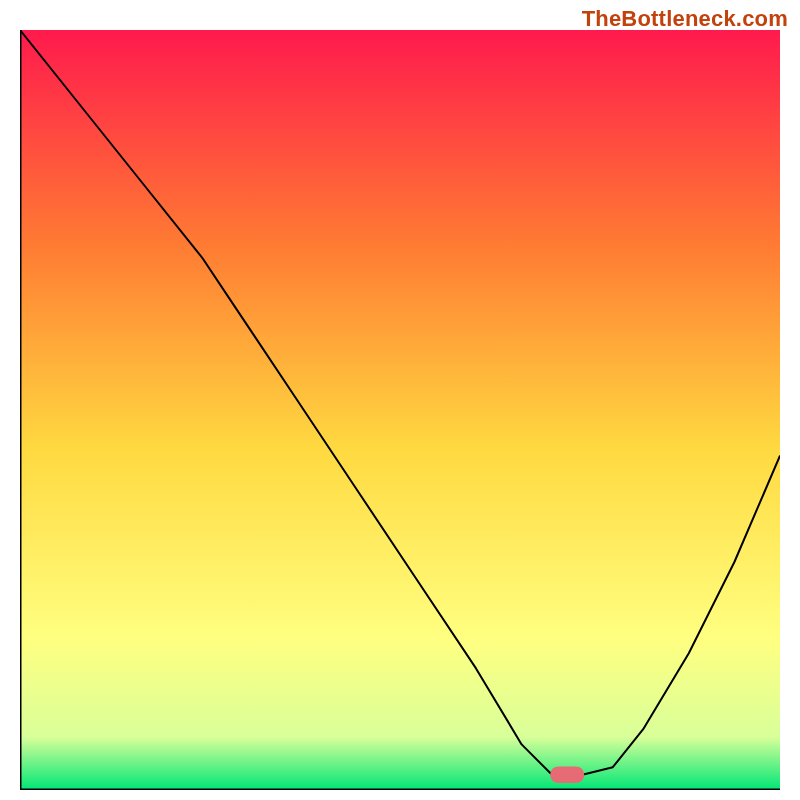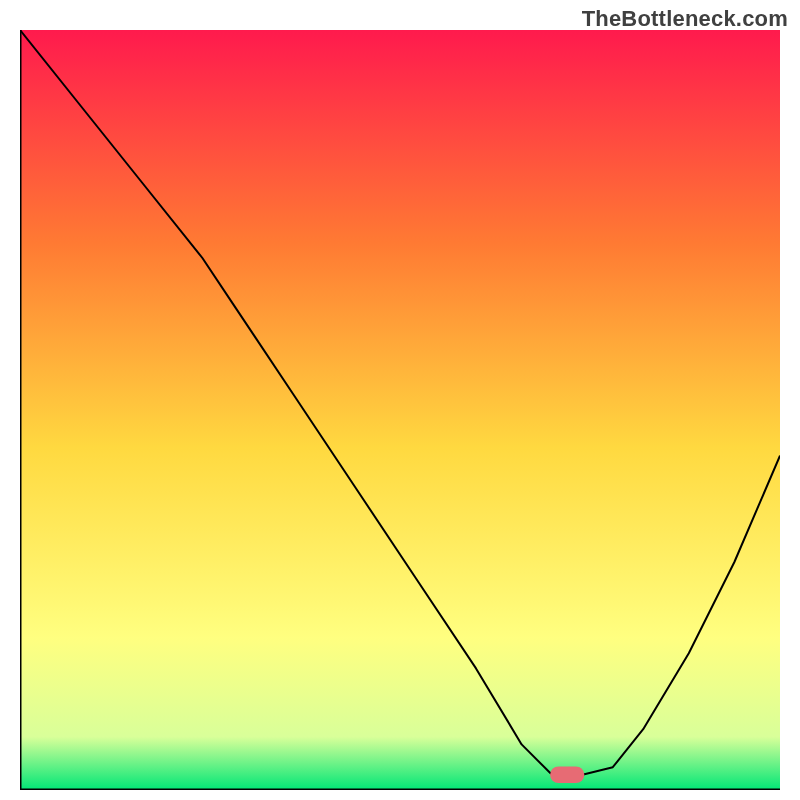--- a/index.html
+++ b/index.html
@@ -10,21 +10,21 @@
     position: relative;
     font-family: Arial, Helvetica, sans-serif;
     background: #ffffff;
   }
   .watermark {
     position: absolute;
     top: 6px;
     right: 12px;
     font-size: 22px;
     font-weight: 600;
-    color: #404040;
+    color: #c2410c;
     letter-spacing: 0.2px;
   }
   .plot {
     position: absolute;
     left: 20px;
     top: 30px;
     width: 760px;
     height: 760px;
   }
   svg { display: block; }

